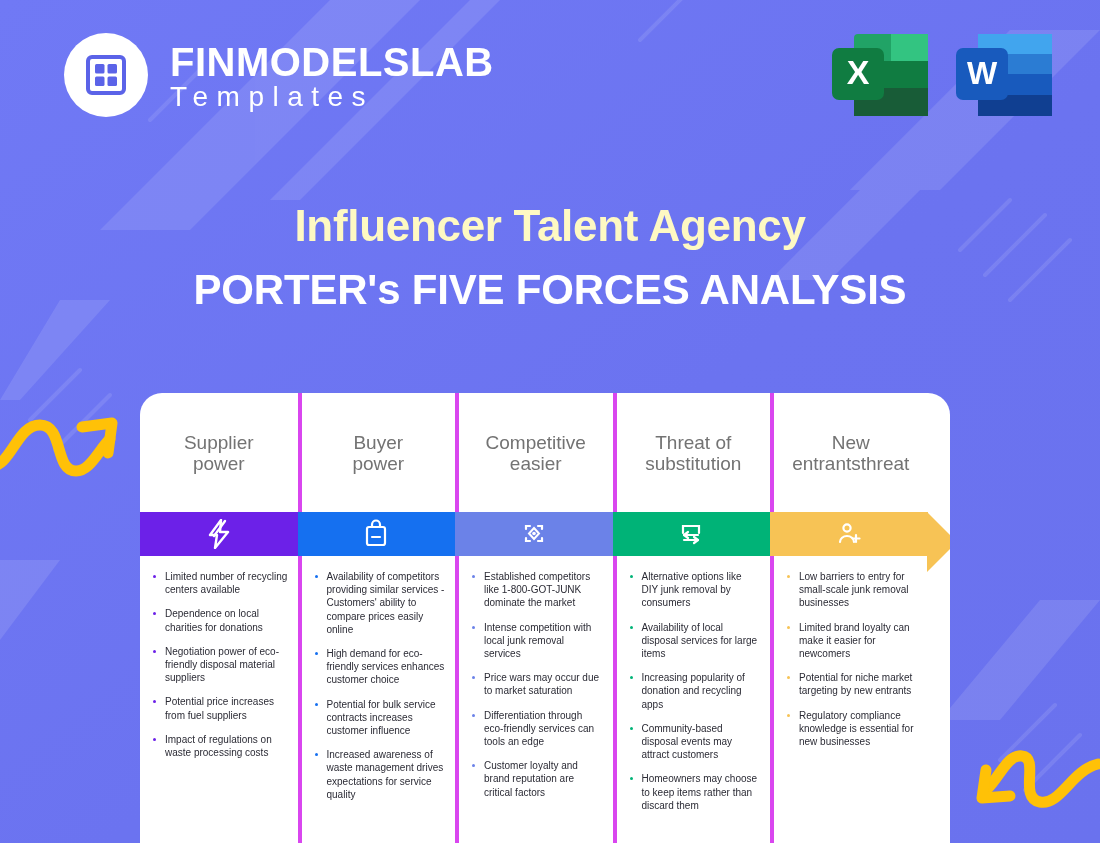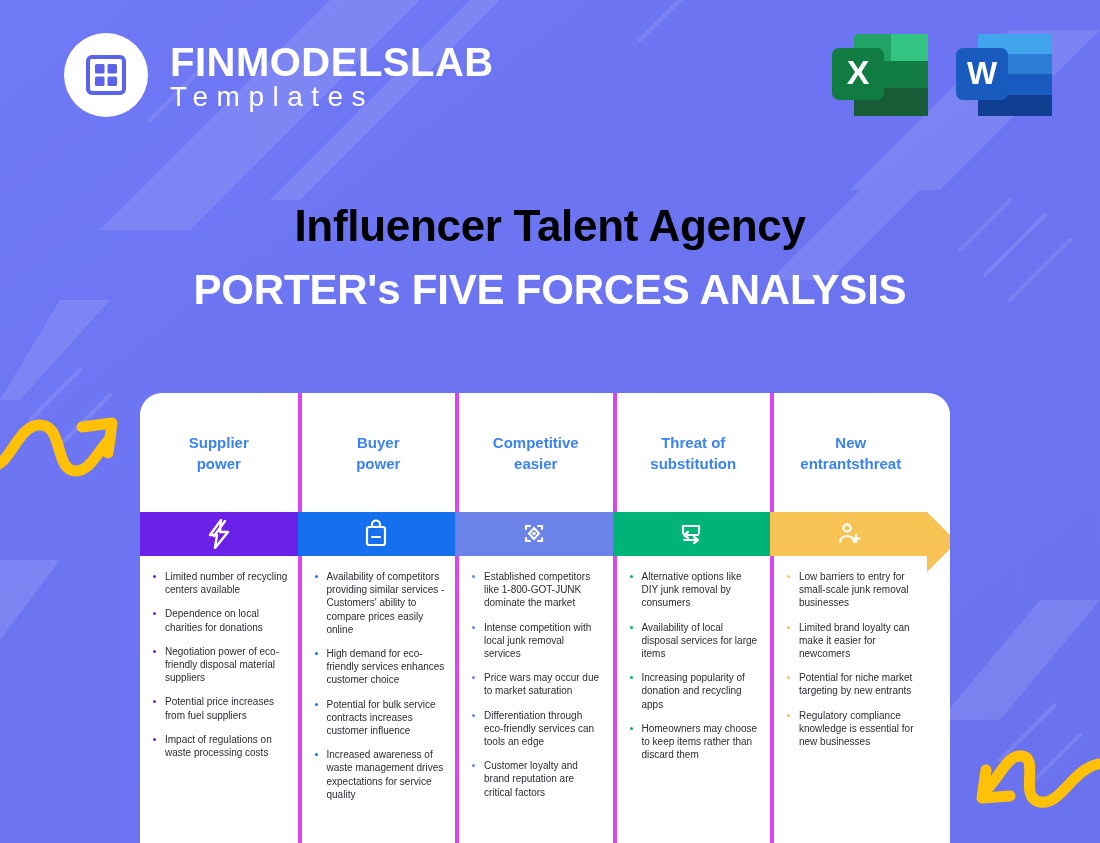--- a/index.html
+++ b/index.html
@@ -32,21 +32,21 @@
   #brand-sub {
     color:#ffffff; font-size:28px; letter-spacing:8.5px;
     line-height:26px; white-space:nowrap; font-weight:400;
   }
   #office-icons { position:absolute; right:48px; top:30px; display:flex; gap:28px; }
   .office-icon { width:96px; height:88px; position:relative; }
 
   
   #titles { position:absolute; top:195px; left:0; width:1100px; text-align:center; z-index:3; }
   #title-main {
-    color:#000000; font-size:44px; font-weight:bold; line-height:62px;
+    color:#fef9c3; font-size:44px; font-weight:bold; line-height:62px;
     letter-spacing:-0.3px;
   }
   #title-sub {
     color:#ffffff; font-size:42px; font-weight:bold; line-height:66px;
     letter-spacing:-0.2px;
   }
 
   
   #card {
     position:absolute; left:140px; top:393px; width:810px; height:460px;
@@ -56,21 +56,21 @@
   #columns { display:flex; width:100%; height:100%; }
   .col { width:157.5px; position:relative; display:flex; flex-direction:column; }
   .col + .col .col-head,
   .col + .col .col-body { border-left:4px solid #d946ef; }
 
   .col-head {
     height:119px; display:flex; align-items:center; justify-content:center;
     text-align:center; padding:0 8px;
   }
   .col-title {
-    color:#3b82f6; font-size:15px; font-weight:bold; line-height:21px;
+    color:#737373; font-size:19px; font-weight:normal; line-height:21px;
   }
   .col-bar {
     height:44px; display:flex; align-items:center; justify-content:center;
     position:relative;
   }
   .col-body { flex:1; padding:14px 10px 0 12px; }
 
   ul.bullets { list-style:none; }
   ul.bullets li {
     position:relative; padding-left:13px; margin-bottom:11px;
@@ -280,20 +280,21 @@
           <path d="M11 13 L7 16 L11 19" fill="none" stroke="#FFFFFF" stroke-width="2.2" stroke-linecap="round" stroke-linejoin="round"></path>
           <path d="M7 21 H21" stroke="#FFFFFF" stroke-width="2.2" stroke-linecap="round"></path>
           <path d="M17 18 L21 21 L17 24" fill="none" stroke="#FFFFFF" stroke-width="2.2" stroke-linecap="round" stroke-linejoin="round"></path>
         </svg>
       </div>
       <div class="col-body">
         <ul class="bullets">
           <li> Alternative options like DIY junk removal by consumers</li>
           <li>Availability of local disposal services for large items</li>
           <li>Increasing popularity of donation and recycling apps</li>
+          <li>Community-based disposal events may attract customers</li>
           <li>Homeowners may choose to keep items rather than discard them</li>
         </ul>
       </div>
     </div>
 
     <div class="col" style="--accent:#F7C355">
       <div class="col-head">
         <div class="col-title">
           <span>New</span><br>
           <span>entrantsthreat</span>

